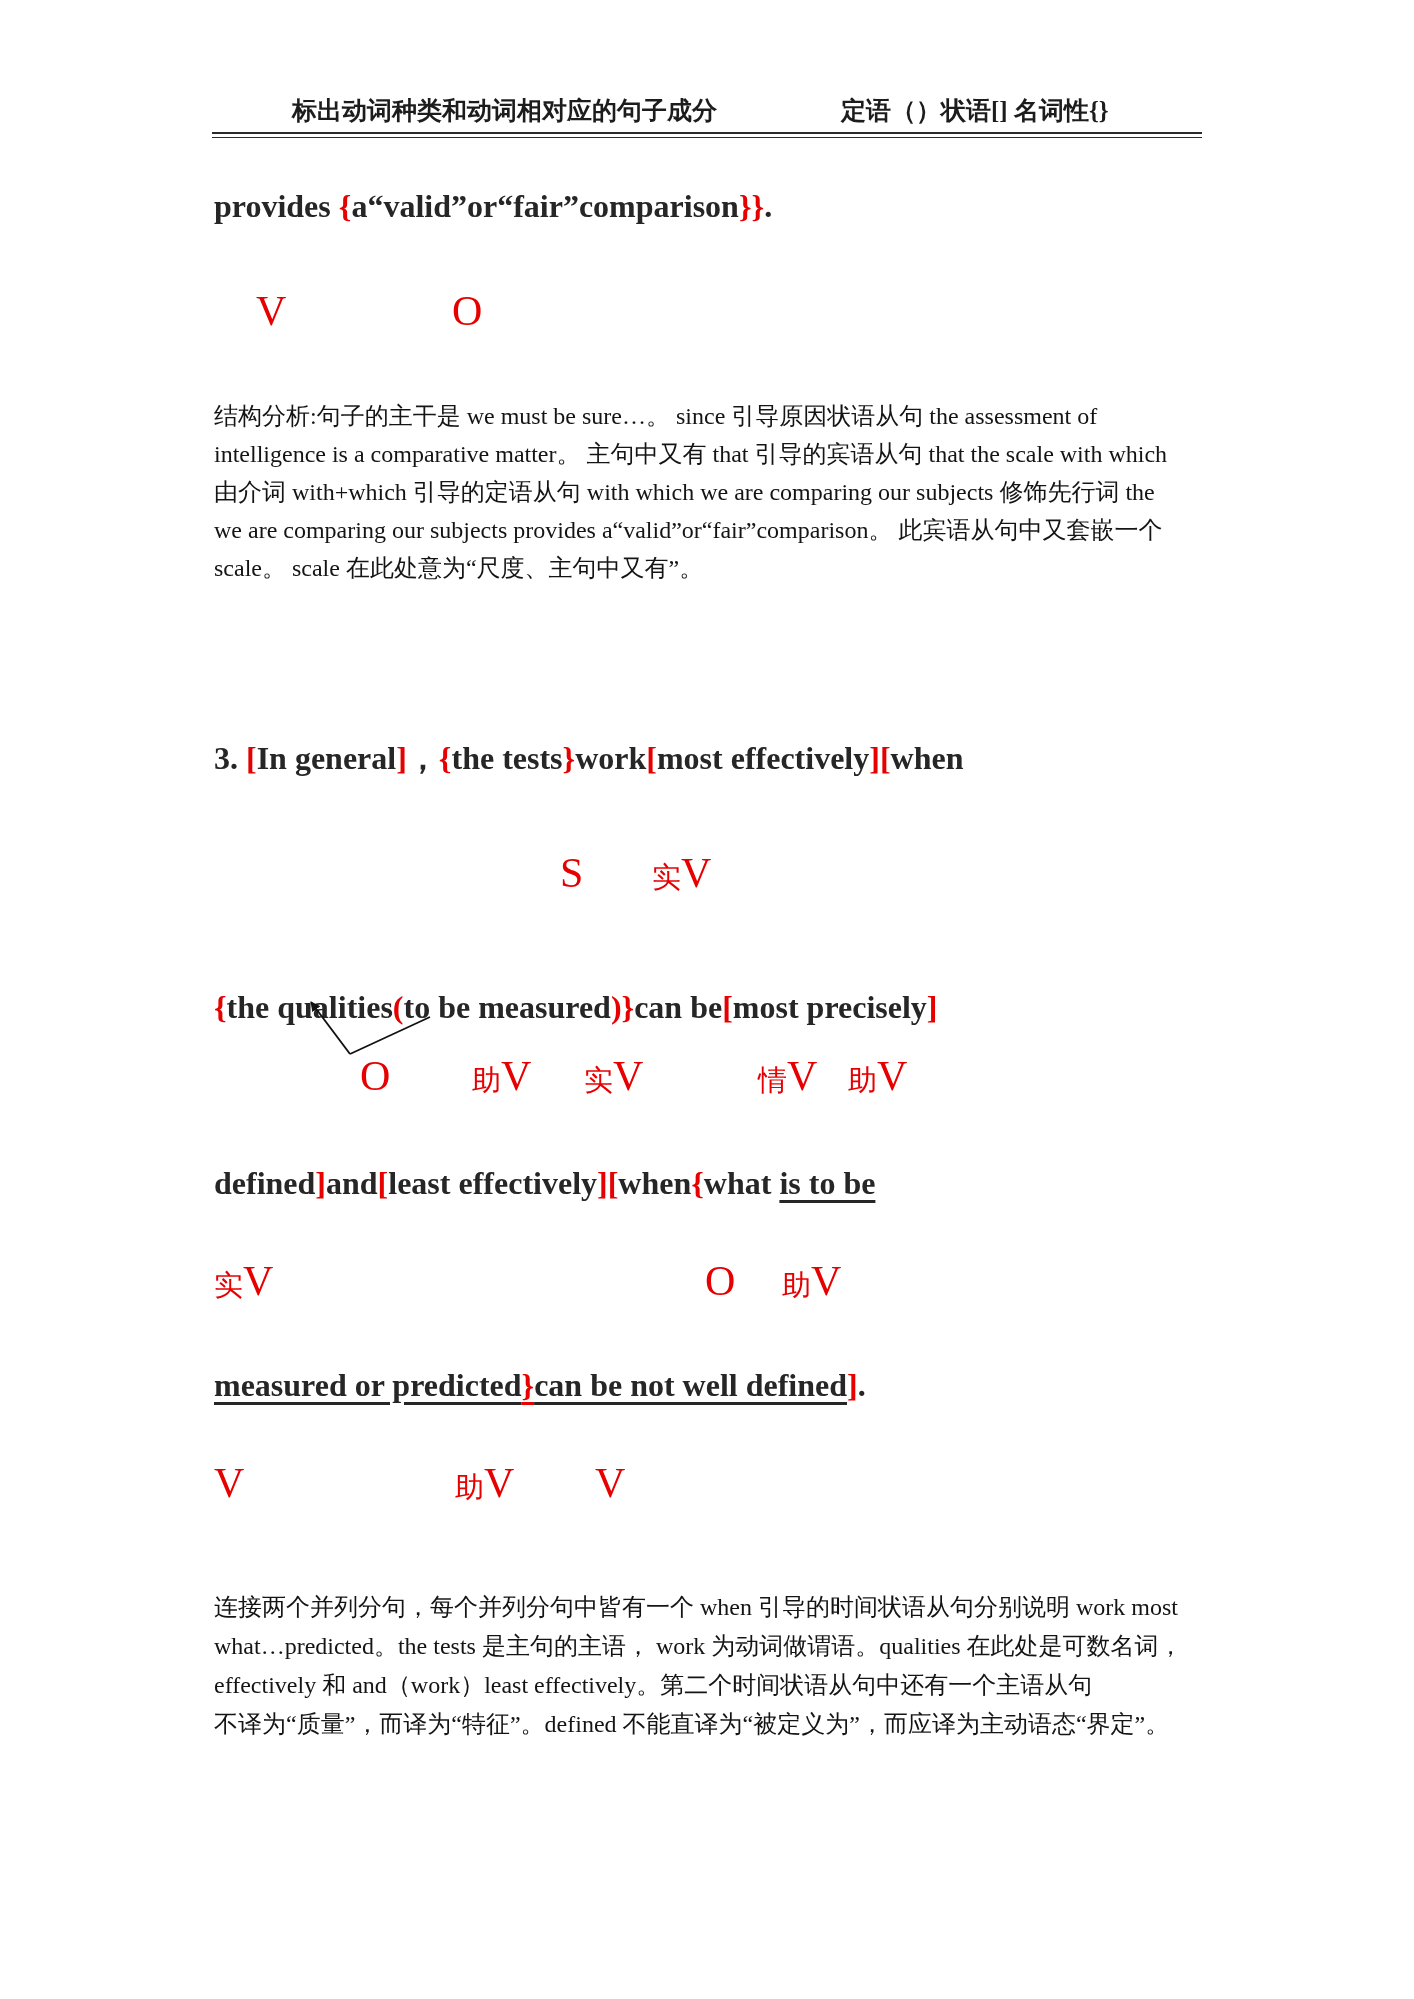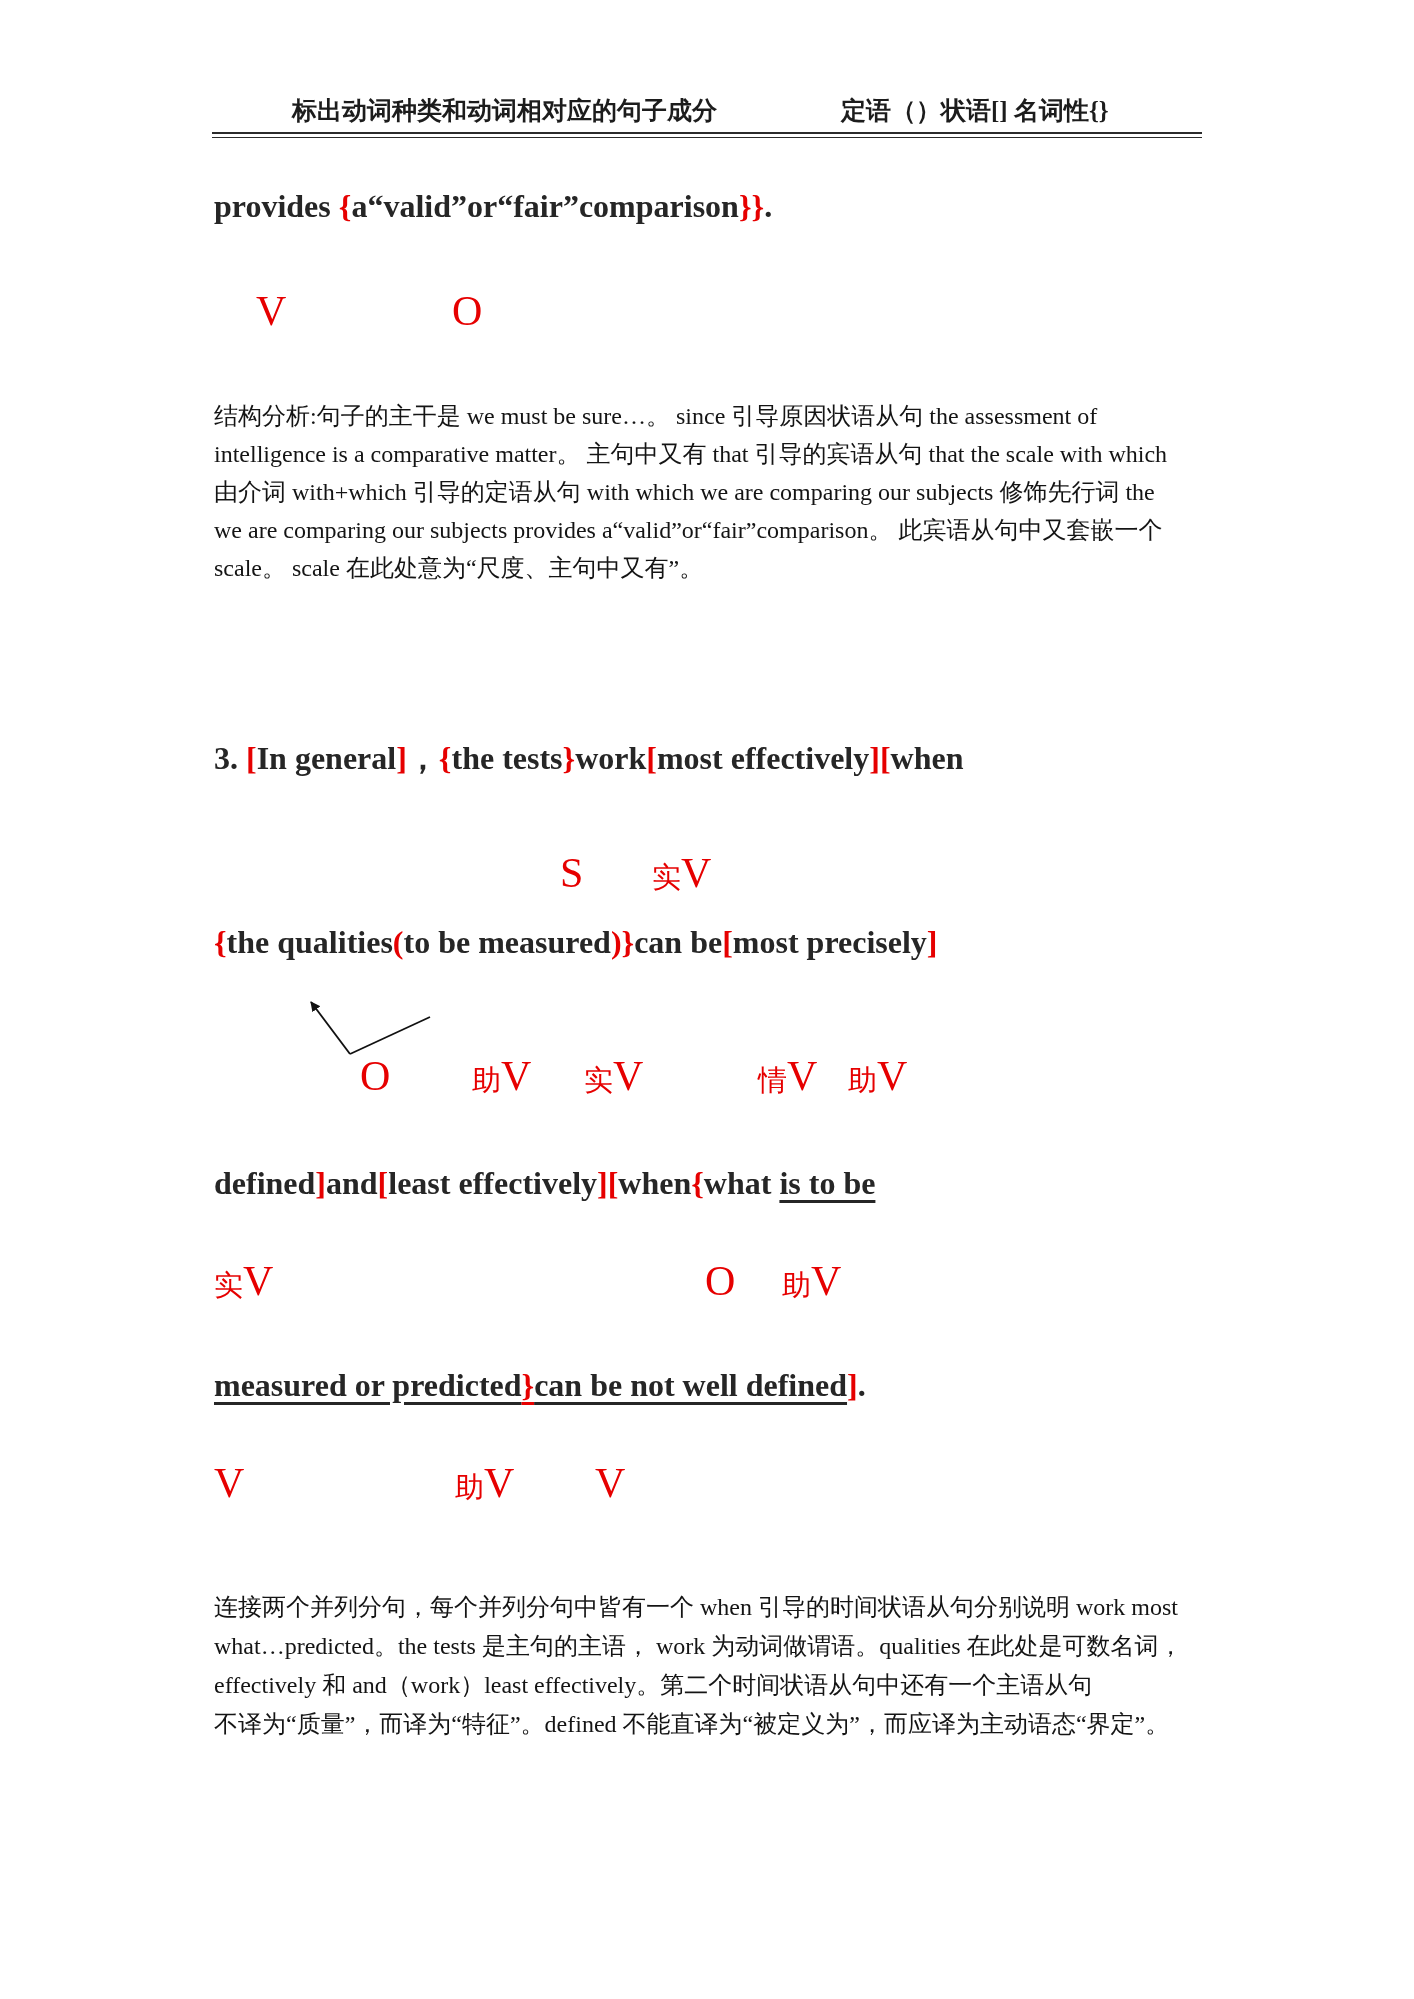--- a/index.html
+++ b/index.html
@@ -78,21 +78,21 @@
       <div>scale。 scale 在此处意为“尺度、主句中又有”。</div>
     </div>
 
   <div class="bigline" style="top:740px"><span>3. </span><span class="seg-r">[</span><span>In general</span><span class="seg-r">]</span><span>，</span><span class="seg-r">{</span><span>the tests</span><span class="seg-r">}</span><span>work</span><span class="seg-r">[</span><span>most effectively</span><span class="seg-r">]</span><span class="seg-r">[</span><span>when</span></div>
 
   <div class="marker-row" style="top:852px">
     <span class="marker" style="left:560px"><span class="mzh"></span><span class="mv">S</span></span>
     <span class="marker" style="left:652px"><span class="mzh">实</span><span class="mv">V</span></span>
   </div>
 
-  <div class="bigline" style="top:924px"><span class="seg-r">{</span><span>the qualities</span><span class="seg-r">(</span><span>to be measured</span><span class="seg-r">)</span><span class="seg-r">}</span><span>can be</span><span class="seg-r">[</span><span>most precisely</span><span class="seg-r">]</span></div>
+  <div class="bigline" style="top:989px"><span class="seg-r">{</span><span>the qualities</span><span class="seg-r">(</span><span>to be measured</span><span class="seg-r">)</span><span class="seg-r">}</span><span>can be</span><span class="seg-r">[</span><span>most precisely</span><span class="seg-r">]</span></div>
 
   <svg class="arrow-svg" width="150" height="70" viewBox="0 0 150 70">
     <defs>
       <marker id="ah" markerWidth="12" markerHeight="12" refX="9" refY="5" orient="auto" markerUnits="userSpaceOnUse">
         <path d="M0,0 L10,5 L0,10 z" fill="#111111"></path>
       </marker>
     </defs>
     <line x1="55" y1="61" x2="16" y2="9" stroke="#111111" stroke-width="1.8" marker-end="url(#ah)"></line>
     <line x1="55" y1="61" x2="135" y2="24" stroke="#111111" stroke-width="1.8"></line>
   </svg>

